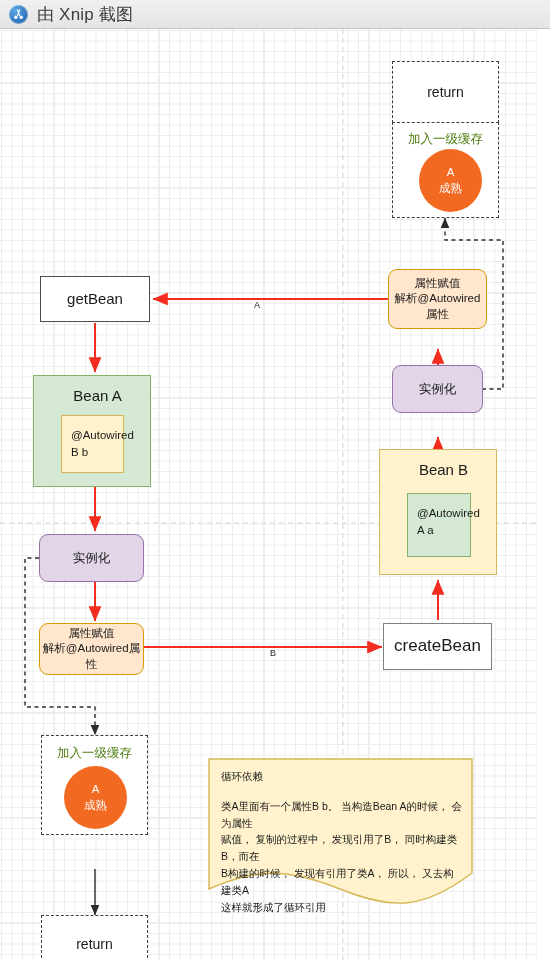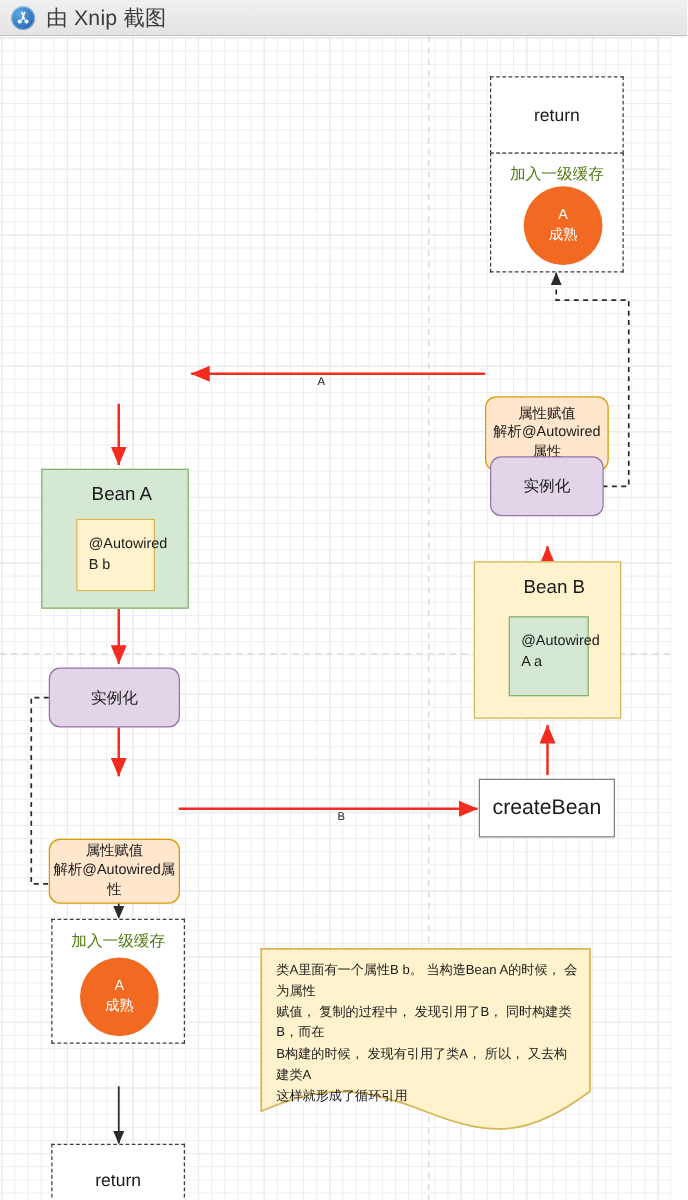--- a/index.html
+++ b/index.html
@@ -48,21 +48,21 @@
   .node { position: absolute; display: flex; align-items: center; justify-content: center;
           text-align: center; color: #1a1a1a; }
   .node .lbl { line-height: 1.35; }
 
   .box-plain { background: #ffffff; border: 1.6px solid #4d4d4d; font-size: 15px; }
   .box-plain-gray { background: #ffffff; border: 1.6px solid #808080; font-size: 17px; }
   .box-dashed { background: #ffffff; border: 1.6px dashed #3d3d3d; }
   .box-round { border-radius: 9px; }
   .box-green { background: #d5e8d4; border: 1.3px solid #82b366; }
   .box-yellow { background: #fff2cc; border: 1.3px solid #d6b656; }
-  .box-orange { background: #ffe6cc; border: 1.3px solid #d79b00; margin-top: 48px; }
+  .box-orange { background: #ffe6cc; border: 1.3px solid #d79b00; }
   .box-purple { background: #e1d5e7; border: 1.3px solid #9673a6; }
 
   .bean-title { position: absolute; left: 0; right: 0; top: 11px; font-size: 15px; text-align: center; margin-left: 11px; }
   .inner-field { position: absolute; font-size: 11.5px; line-height: 1.45; text-align: left;
                  padding: 11px 0 0 9px; }
 
   .circle-node {
     position: absolute; border-radius: 50%;
     background: #f26a21; color: #ffffff;
     display: flex; flex-direction: column; align-items: center; justify-content: center;
@@ -166,20 +166,23 @@
       <div class="node box-green inner-field" style="left:27px; top:43px; width:64px; height:64px; display:block;">
         <span style="white-space:pre-line;">@Autowired
 A a</span>
       </div>
     </div>
 
     <div class="node box-plain-gray" style="left:383px; top:594px; width:109px; height:47px;">
       <span class="lbl">createBean</span>
     </div>
 
+    <div class="node box-plain" style="left:40px; top:247px; width:110px; height:46px;">
+      <span class="lbl">getBean</span>
+    </div>
 
     <div class="node box-green" style="left:33px; top:346px; width:118px; height:112px;">
       <span class="bean-title">Bean A</span>
       <div class="node box-yellow inner-field" style="left:27px; top:39px; width:63px; height:58px; display:block;">
         <span style="white-space:pre-line;">@Autowired
 B b</span>
       </div>
     </div>
 
     <div class="node box-purple box-round" style="left:39px; top:505px; width:105px; height:48px;">
@@ -204,20 +207,21 @@
     </div>
 
     <span class="edge-label" style="left:253px; top:272px;">A</span>
     <span class="edge-label" style="left:269px; top:620px;">B</span>
 
     <div id="note" style="left:208px; top:729px; width:265px; height:150px;">
       <svg width="265" height="150" style="position:absolute;left:0;top:0;">
         <path d="M1,1 H264 V115 C215,152 185,152 132,131 C79,110 49,110 1,131 Z" fill="#fff2cc" stroke="#d6b656" stroke-width="1.4"></path>
       </svg>
       <div class="note-text">
+        <div class="note-title">循环依赖</div>
         <div>类A里面有一个属性B b。 当构造Bean A的时候， 会为属性</div>
         <div>赋值， 复制的过程中， 发现引用了B， 同时构建类B，而在</div>
         <div>B构建的时候， 发现有引用了类A， 所以， 又去构建类A</div>
         <div>这样就形成了循环引用</div>
       </div>
     </div>
 
   </div>
 </div>
 

